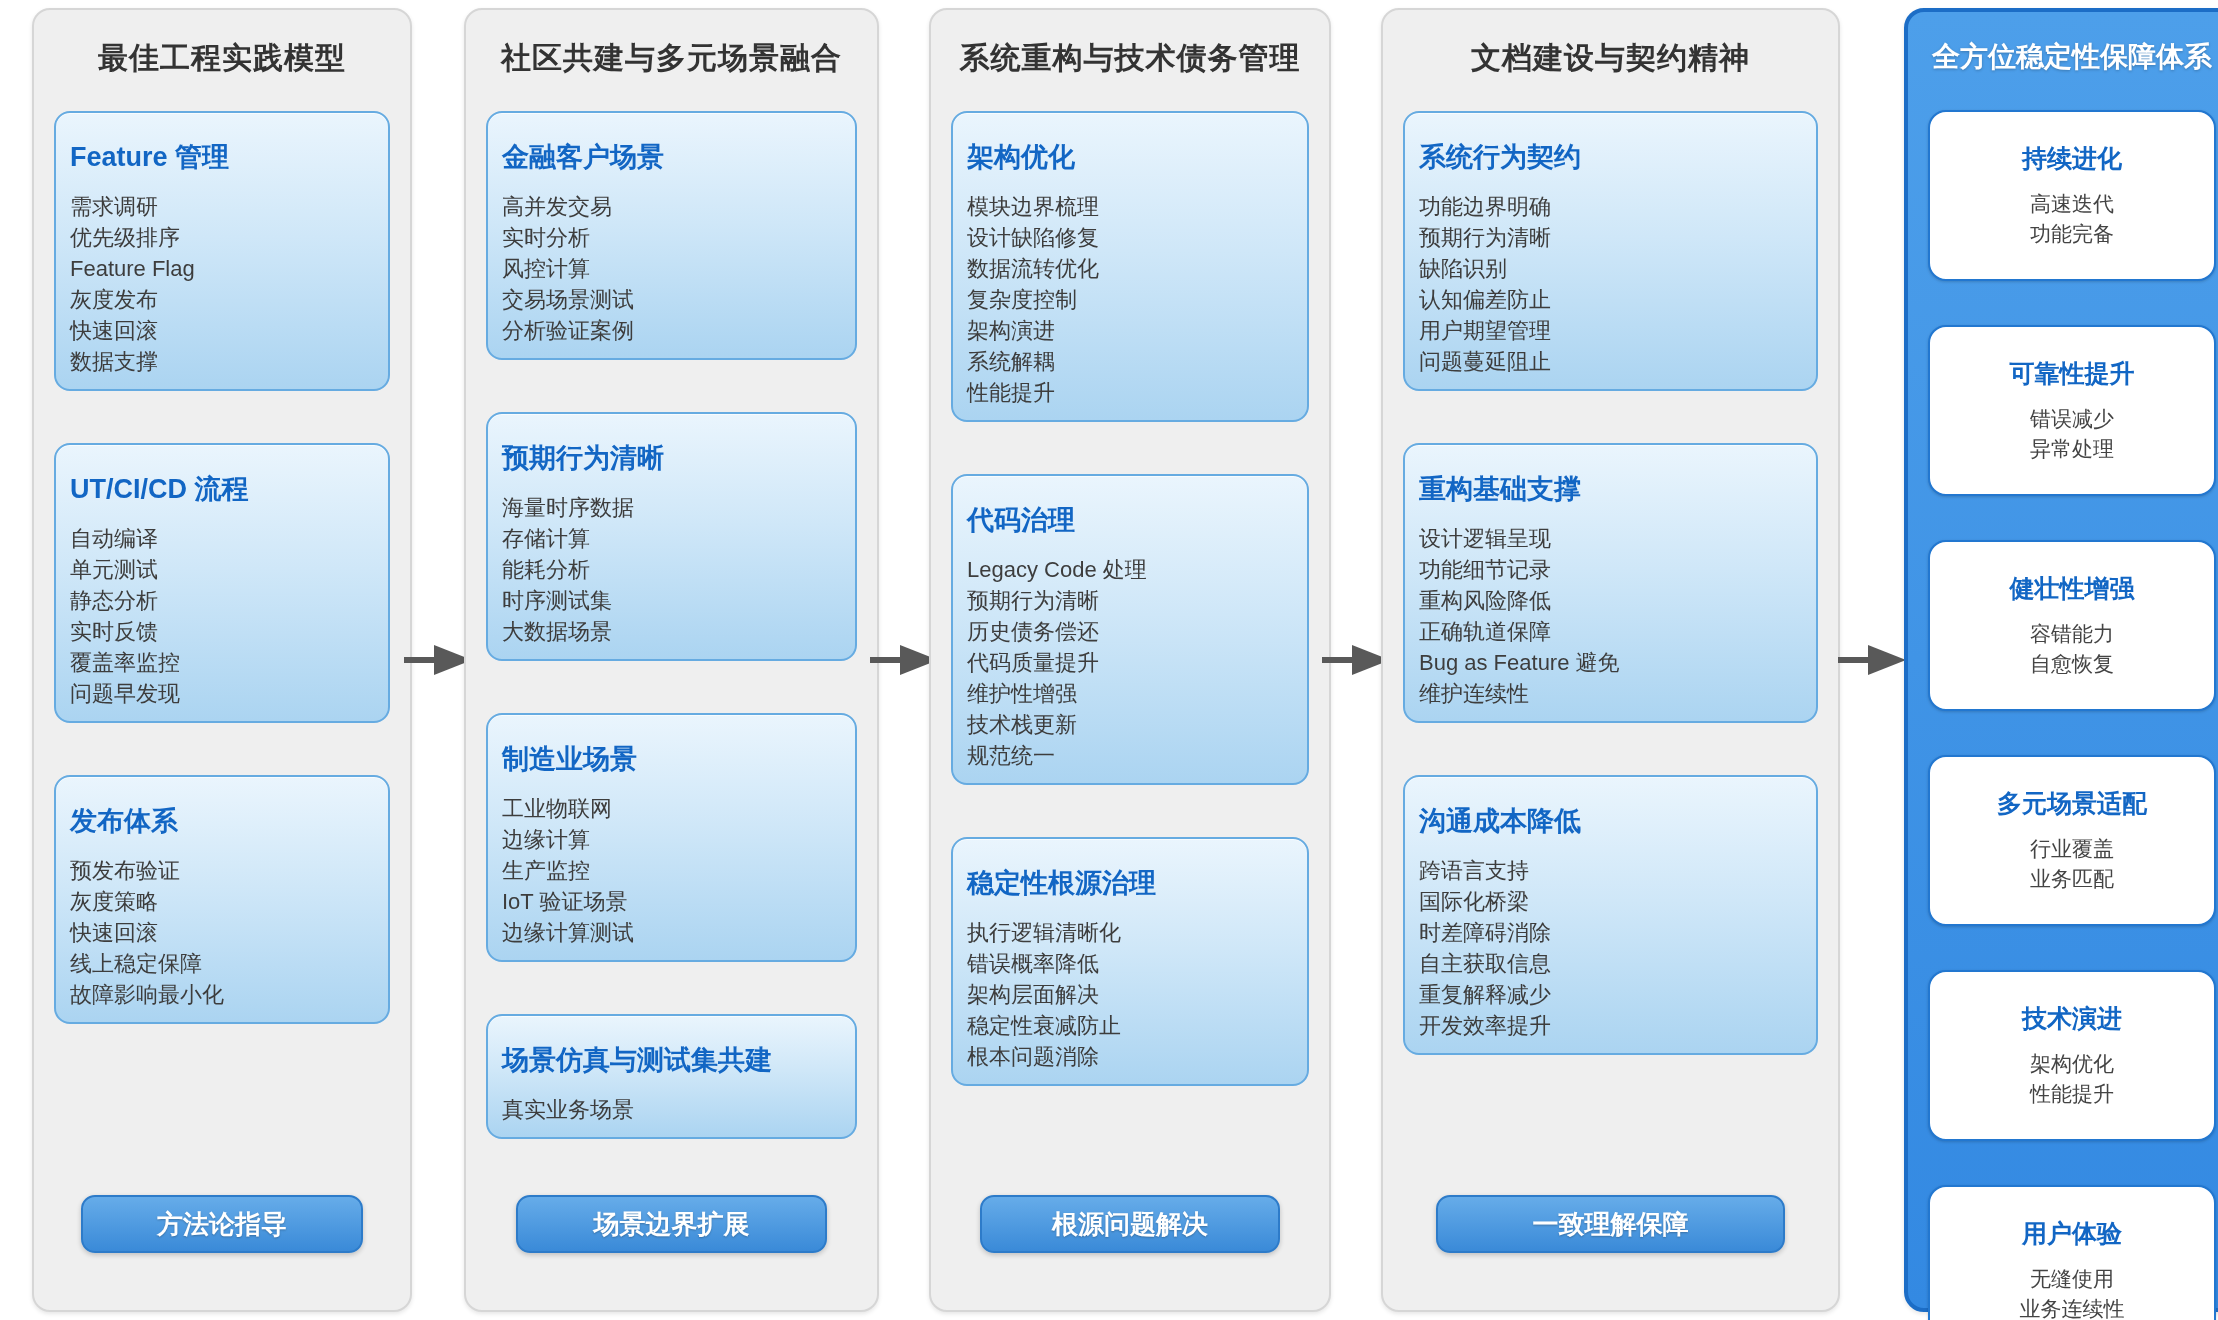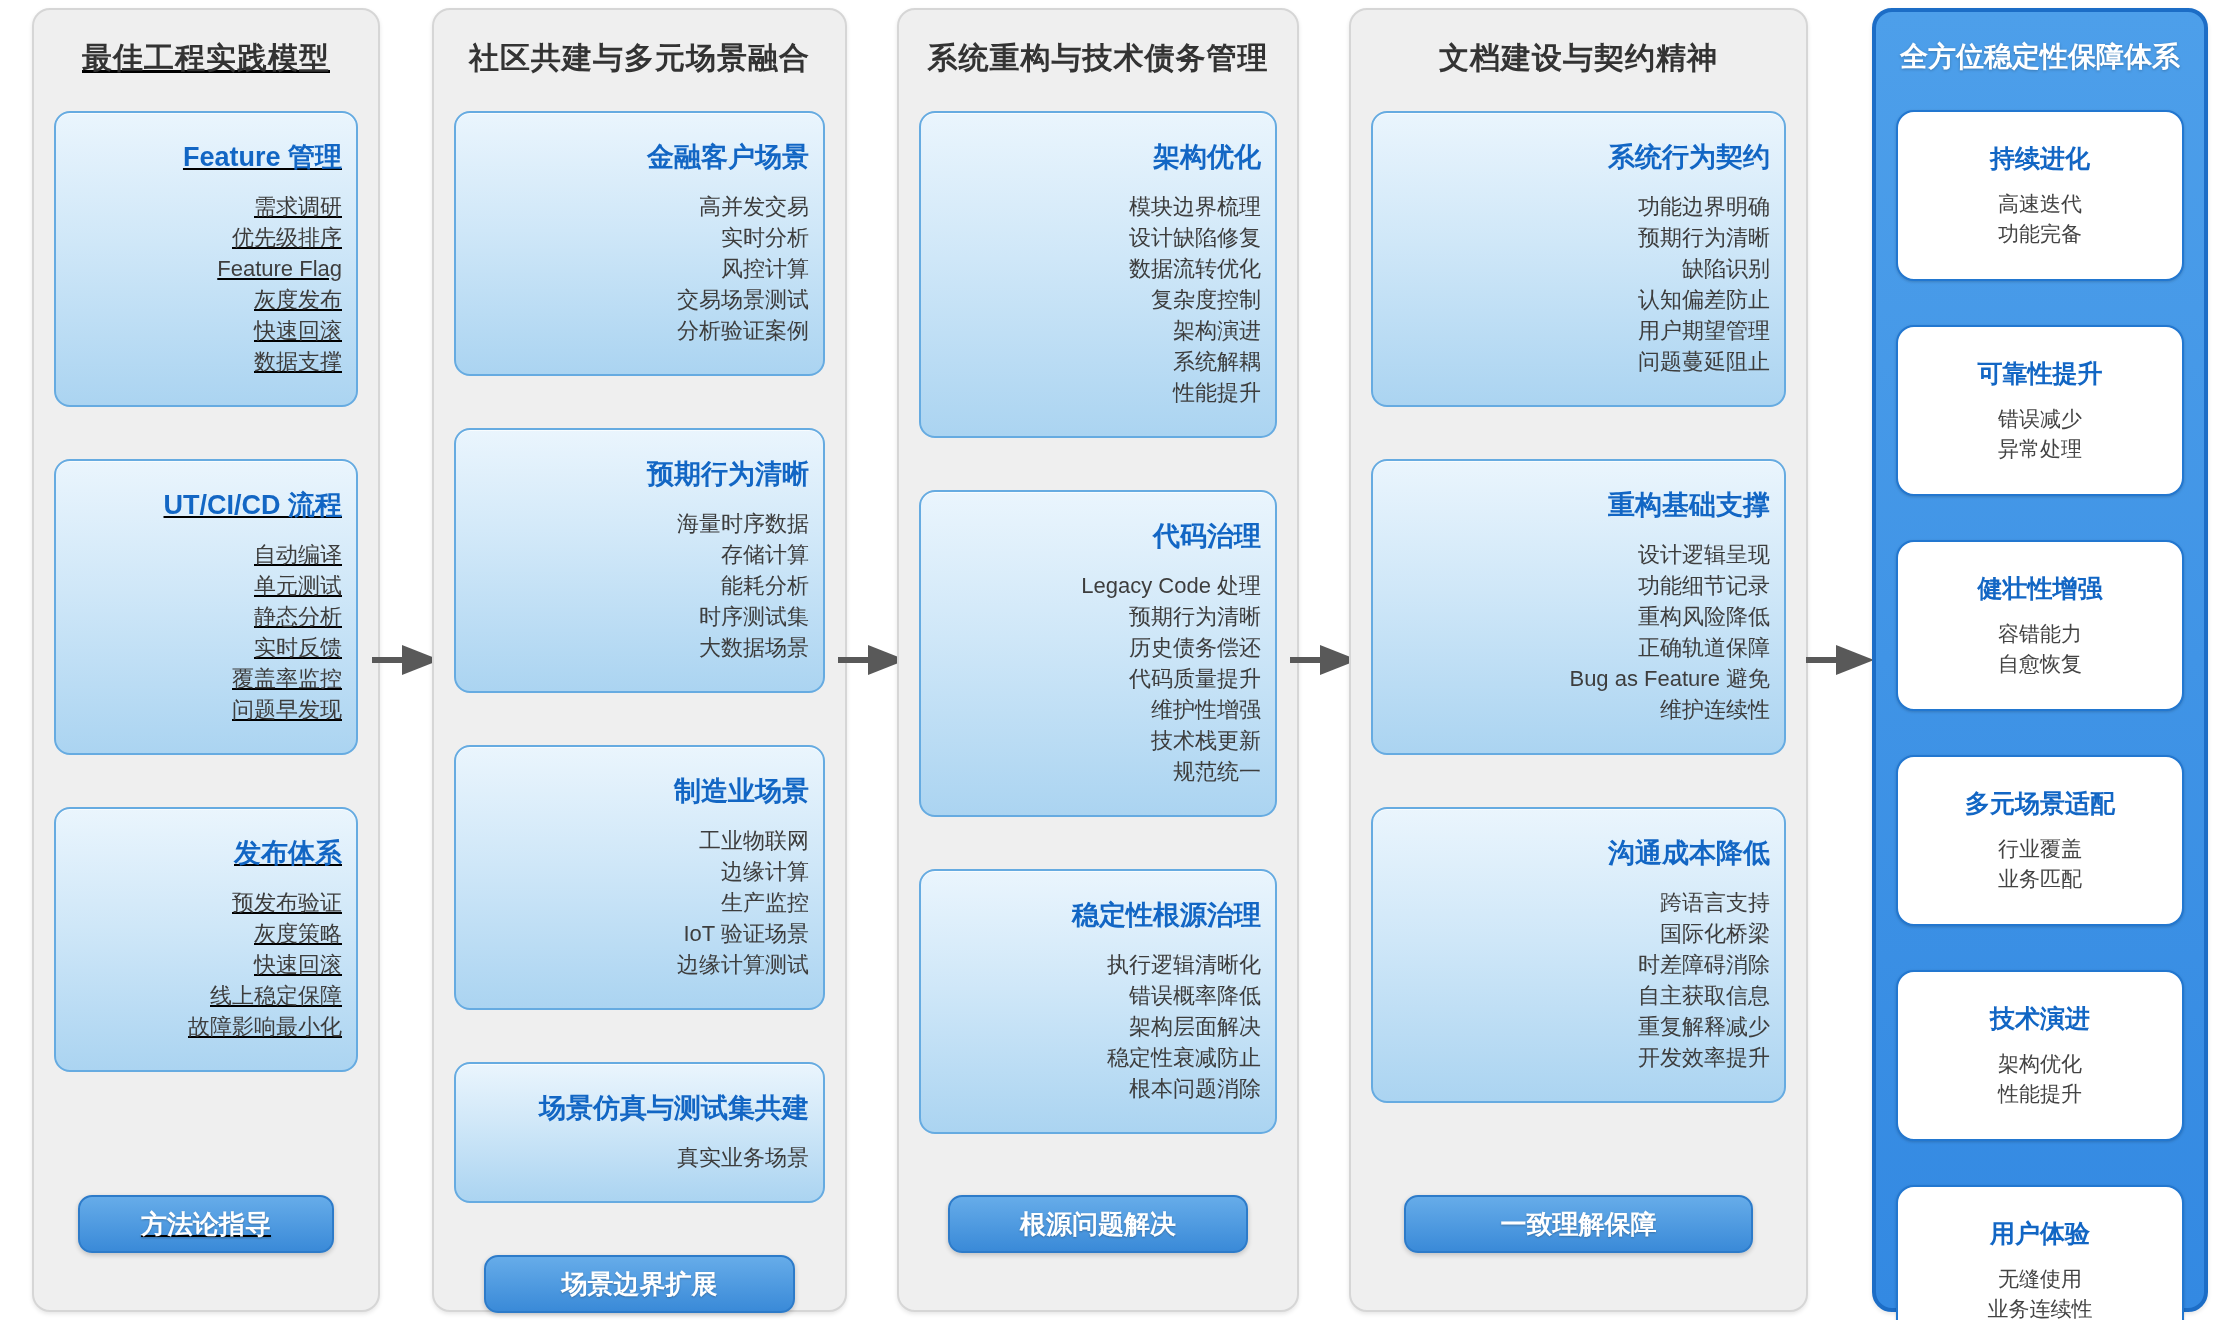--- a/index.html
+++ b/index.html
@@ -27,23 +27,23 @@
     text-align: center;
     font-size: 30px; font-weight: bold; color: #333333;
     letter-spacing: 1px;
     margin: 12px 0 32px 0;
     flex: none;
   }
   .card {
     background: linear-gradient(180deg, #eaf5fd 0%, #cfe7f8 45%, #abd4f1 100%);
     border: 2px solid #66abe1;
     border-radius: 16px;
-    padding: 26px 14px 28px 14px;
+    padding: 26px 14px 12px 14px;
     margin-bottom: 52px;
-    text-align: right;
+    text-align: left;
     box-shadow: inset 0 1px 0 rgba(255,255,255,0.65);
     flex: none;
   }
   .card-title {
     font-size: 27px; font-weight: bold; color: #1266c4;
     margin-bottom: 16px;
   }
   .card-item {
     font-size: 22px; color: #3d3d3d; line-height: 31px;
   }
@@ -98,21 +98,21 @@
     flex: none;
   }
   .wcard:last-child { margin-bottom: 0; }
   .wcard .card-title { font-size: 25px; margin-bottom: 14px; }
   .wcard .card-item { font-size: 21px; color: #444444; line-height: 30px; }
 </style>
 </head>
 <body>
 
 <div class="board" id="board">
-    <section class="panel" style="width: 348px; text-decoration: underline;">
+    <section class="panel" style="width: 380px;">
       <div class="panel-title">最佳工程实践模型</div>
       <div class="card">
         <div class="card-title">Feature 管理</div>
         <div class="card-item">需求调研</div>
         <div class="card-item">优先级排序</div>
         <div class="card-item">Feature Flag</div>
         <div class="card-item">灰度发布</div>
         <div class="card-item">快速回滚</div>
         <div class="card-item">数据支撑</div>
       </div>

